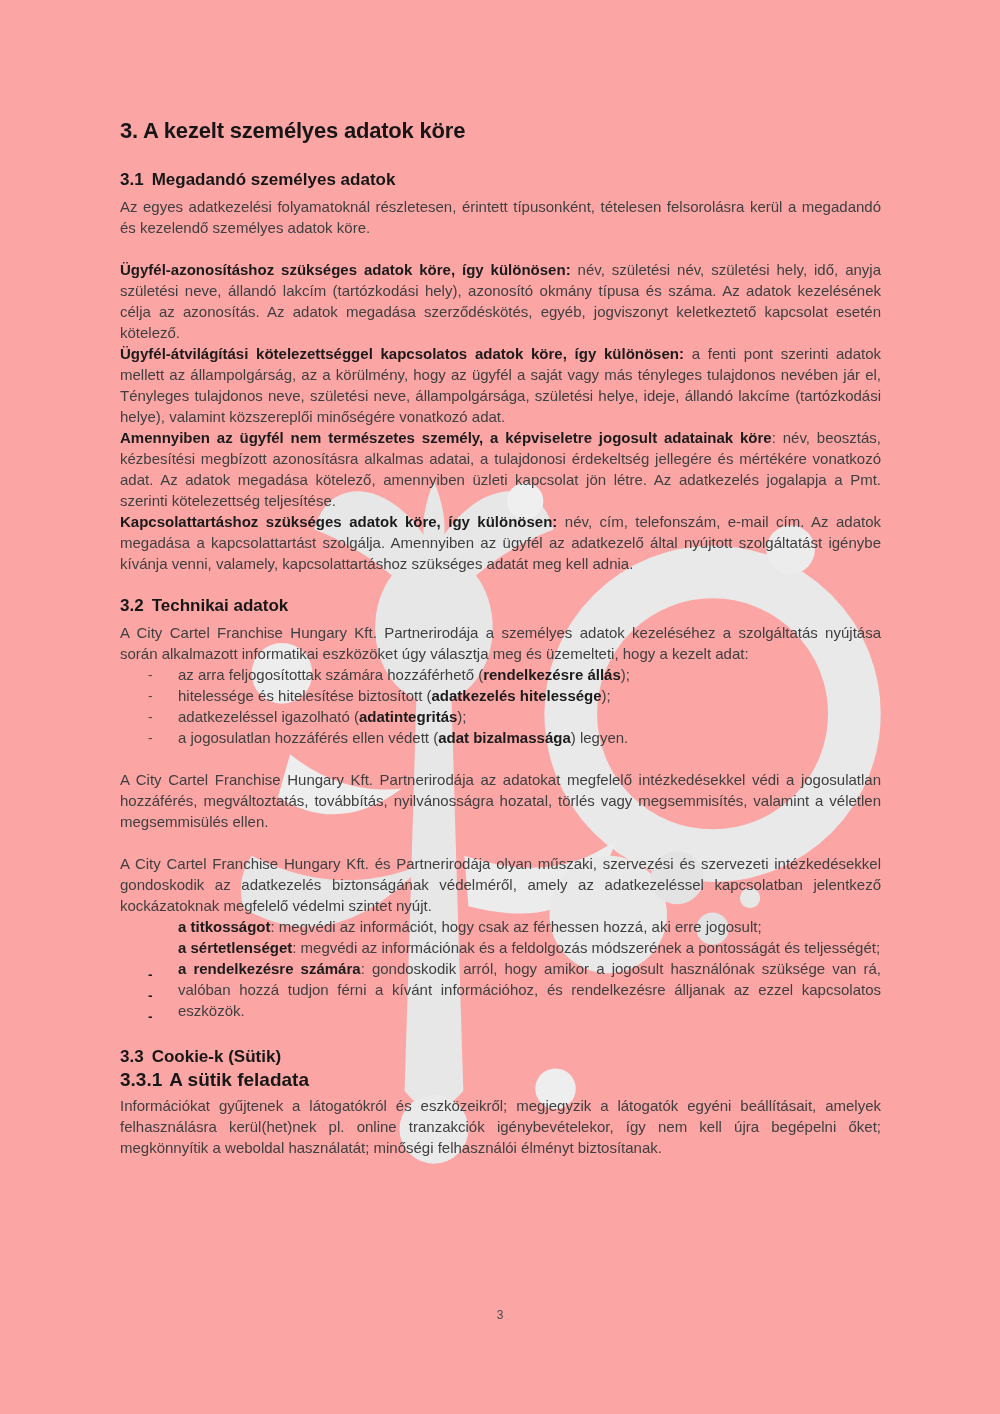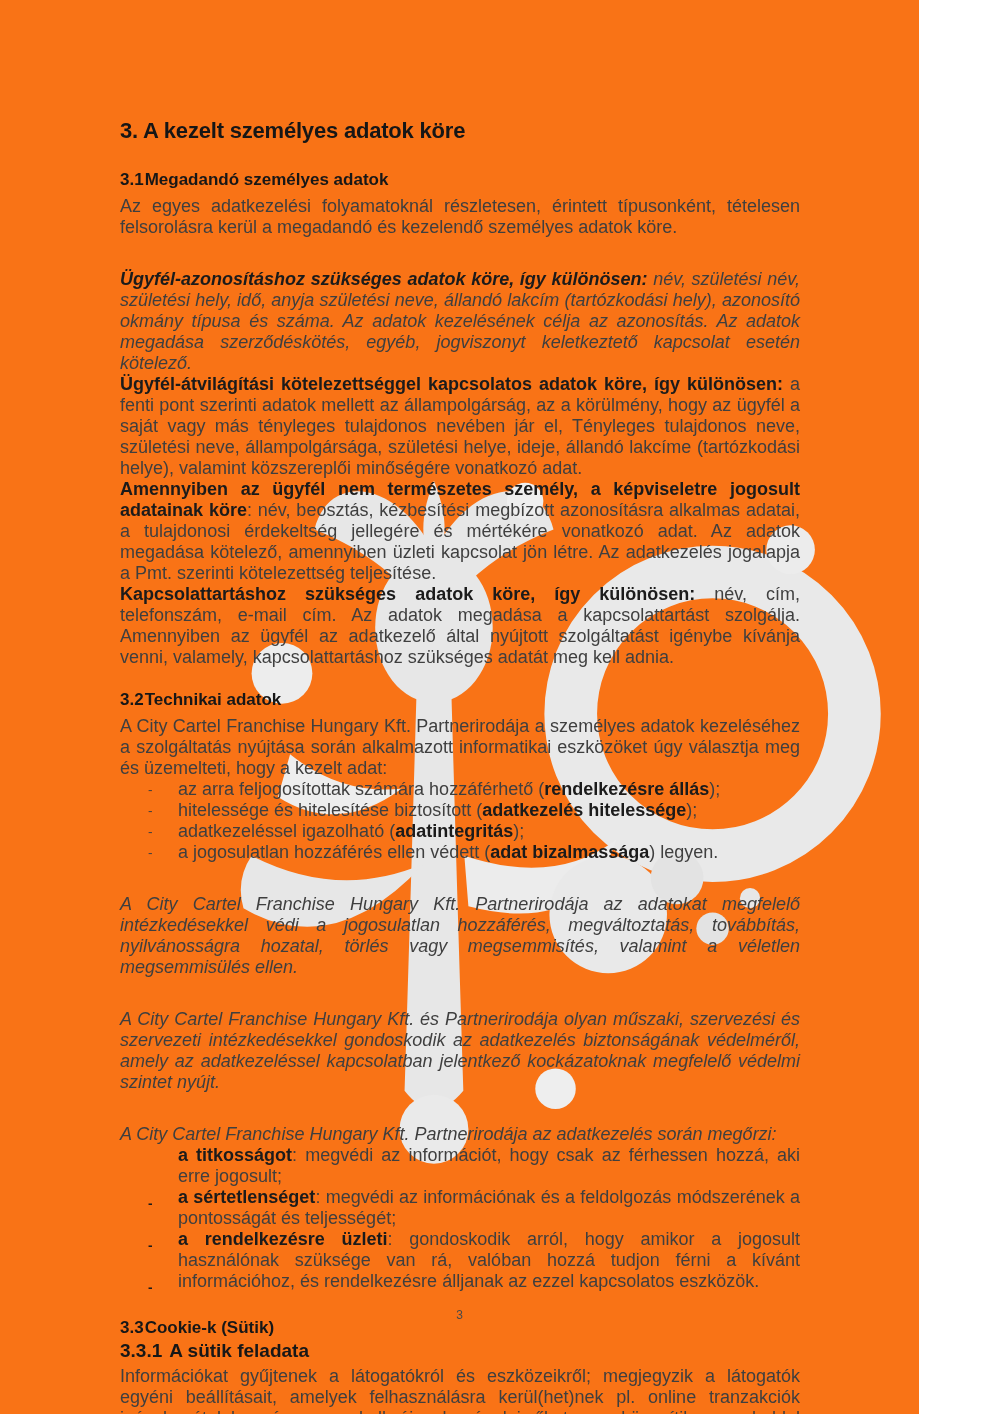--- a/index.html
+++ b/index.html
@@ -1,20 +1,20 @@
 <!DOCTYPE html>
 <html lang="hu"><head>
 <meta charset="utf-8">
 <style>
   html,body{margin:0;padding:0;background:#ffffff;}
   .page{
     position:relative;
-    width:919px;
+    width:1000px;
     height:1414px;
-    background:#f97316;
+    background:#fca5a5;
     font-family:"Liberation Sans", sans-serif;
     overflow:hidden;
   }
   .watermark{
     position:absolute;
     left:130px;
     top:420px;
     width:770px;
     height:770px;
     z-index:0;
@@ -30,37 +30,37 @@
     color:#161616;
     letter-spacing:-0.2px;
     margin:0 0 26px 0;
   }
   h2.sec-h{
     font-size:17px;
     font-weight:800;
     color:#171717;
     margin:18px 0 6px 0;
   }
-  h2.sec-h .num{margin-right:1px;}
+  h2.sec-h .num{margin-right:8px;}
   h3.sub-h{
     font-size:19px;
     font-weight:800;
     color:#171717;
     margin:2px 0 4px 0;
   }
   h3.sub-h .num{margin-right:7px;}
   p.body, .btxt{
-    font-size:18px;
+    font-size:15px;
     line-height:21px;
     color:#3f3f3f;
     text-align:justify;
   }
   p.body{margin:0;}
   p.gap-after{margin-bottom:16px;}
-  p.gap-before{margin-top:31px;font-style:italic;}
+  p.gap-before{margin-top:21px;}
   b.lead{font-weight:700;color:#1b1b1b;}
   .bullet{
     position:relative;
     padding-left:58px;
     font-size:13.6px;
     line-height:21px;
     color:#3f3f3f;
   }
   .bullet .marker{
     position:absolute;
@@ -146,33 +146,32 @@
       <span class="marker">-</span>
       <span class="btxt"><span>adatkezeléssel igazolható (</span><b>adatintegritás</b><span>);</span></span>
     </div>
     <div class="bullet">
       <span class="marker">-</span>
       <span class="btxt"><span>a jogosulatlan hozzáférés ellen védett (</span><b>adat bizalmassága</b><span>) legyen.</span></span>
     </div>
 
     <p class="body gap-before">A City Cartel Franchise Hungary Kft. Partnerirodája az adatokat megfelelő intézkedésekkel védi a jogosulatlan hozzáférés, megváltoztatás, továbbítás, nyilvánosságra hozatal, törlés vagy megsemmisítés, valamint a véletlen megsemmisülés ellen.</p>
     <p class="body gap-before">A City Cartel Franchise Hungary Kft. és Partnerirodája olyan műszaki, szervezési és szervezeti intézkedésekkel gondoskodik az adatkezelés biztonságának védelméről, amely az adatkezeléssel kapcsolatban jelentkező kockázatoknak megfelelő védelmi szintet nyújt.</p>
-    <p class="body gap-before">A City Cartel Franchise Hungary Kft. Partnerirodája az adatkezelés során megőrzi:</p>
 
     <div class="bullet">
       <span class="marker bold">-</span>
       <span class="btxt"><b>a titkosságot</b><span>: megvédi az információt, hogy csak az férhessen hozzá, aki erre jogosult;</span></span>
     </div>
     <div class="bullet">
       <span class="marker bold">-</span>
       <span class="btxt"><b>a sértetlenséget</b><span>: megvédi  az információnak  és a feldolgozás  módszerének a pontosságát és teljességét;</span></span>
     </div>
     <div class="bullet">
       <span class="marker bold">-</span>
-      <span class="btxt"><b>a rendelkezésre üzleti</b><span>: gondoskodik arról, hogy amikor a jogosult használónak szüksége van rá, valóban hozzá tudjon férni a kívánt információhoz, és rendelkezésre álljanak az ezzel kapcsolatos eszközök.</span></span>
+      <span class="btxt"><b>a rendelkezésre számára</b><span>: gondoskodik arról, hogy amikor a jogosult használónak szüksége van rá, valóban hozzá tudjon férni a kívánt információhoz, és rendelkezésre álljanak az ezzel kapcsolatos eszközök.</span></span>
     </div>
 
     <h2 class="sec-h" style="margin-top:26px;margin-bottom:2px">
       <span class="num">3.3</span><span>Cookie-k (Sütik)</span>
     </h2>
     <h3 class="sub-h">
       <span class="num">3.3.1</span><span>A sütik feladata</span>
     </h3>
     <p class="body">Információkat gyűjtenek a látogatókról és eszközeikről; megjegyzik  a  látogatók  egyéni  beállításait, amelyek  felhasználásra  kerül(het)nek  pl.  online tranzakciók igénybevételekor, így nem kell újra begépelni őket; megkönnyítik a weboldal használatát; minőségi felhasználói élményt biztosítanak.</p>
 

